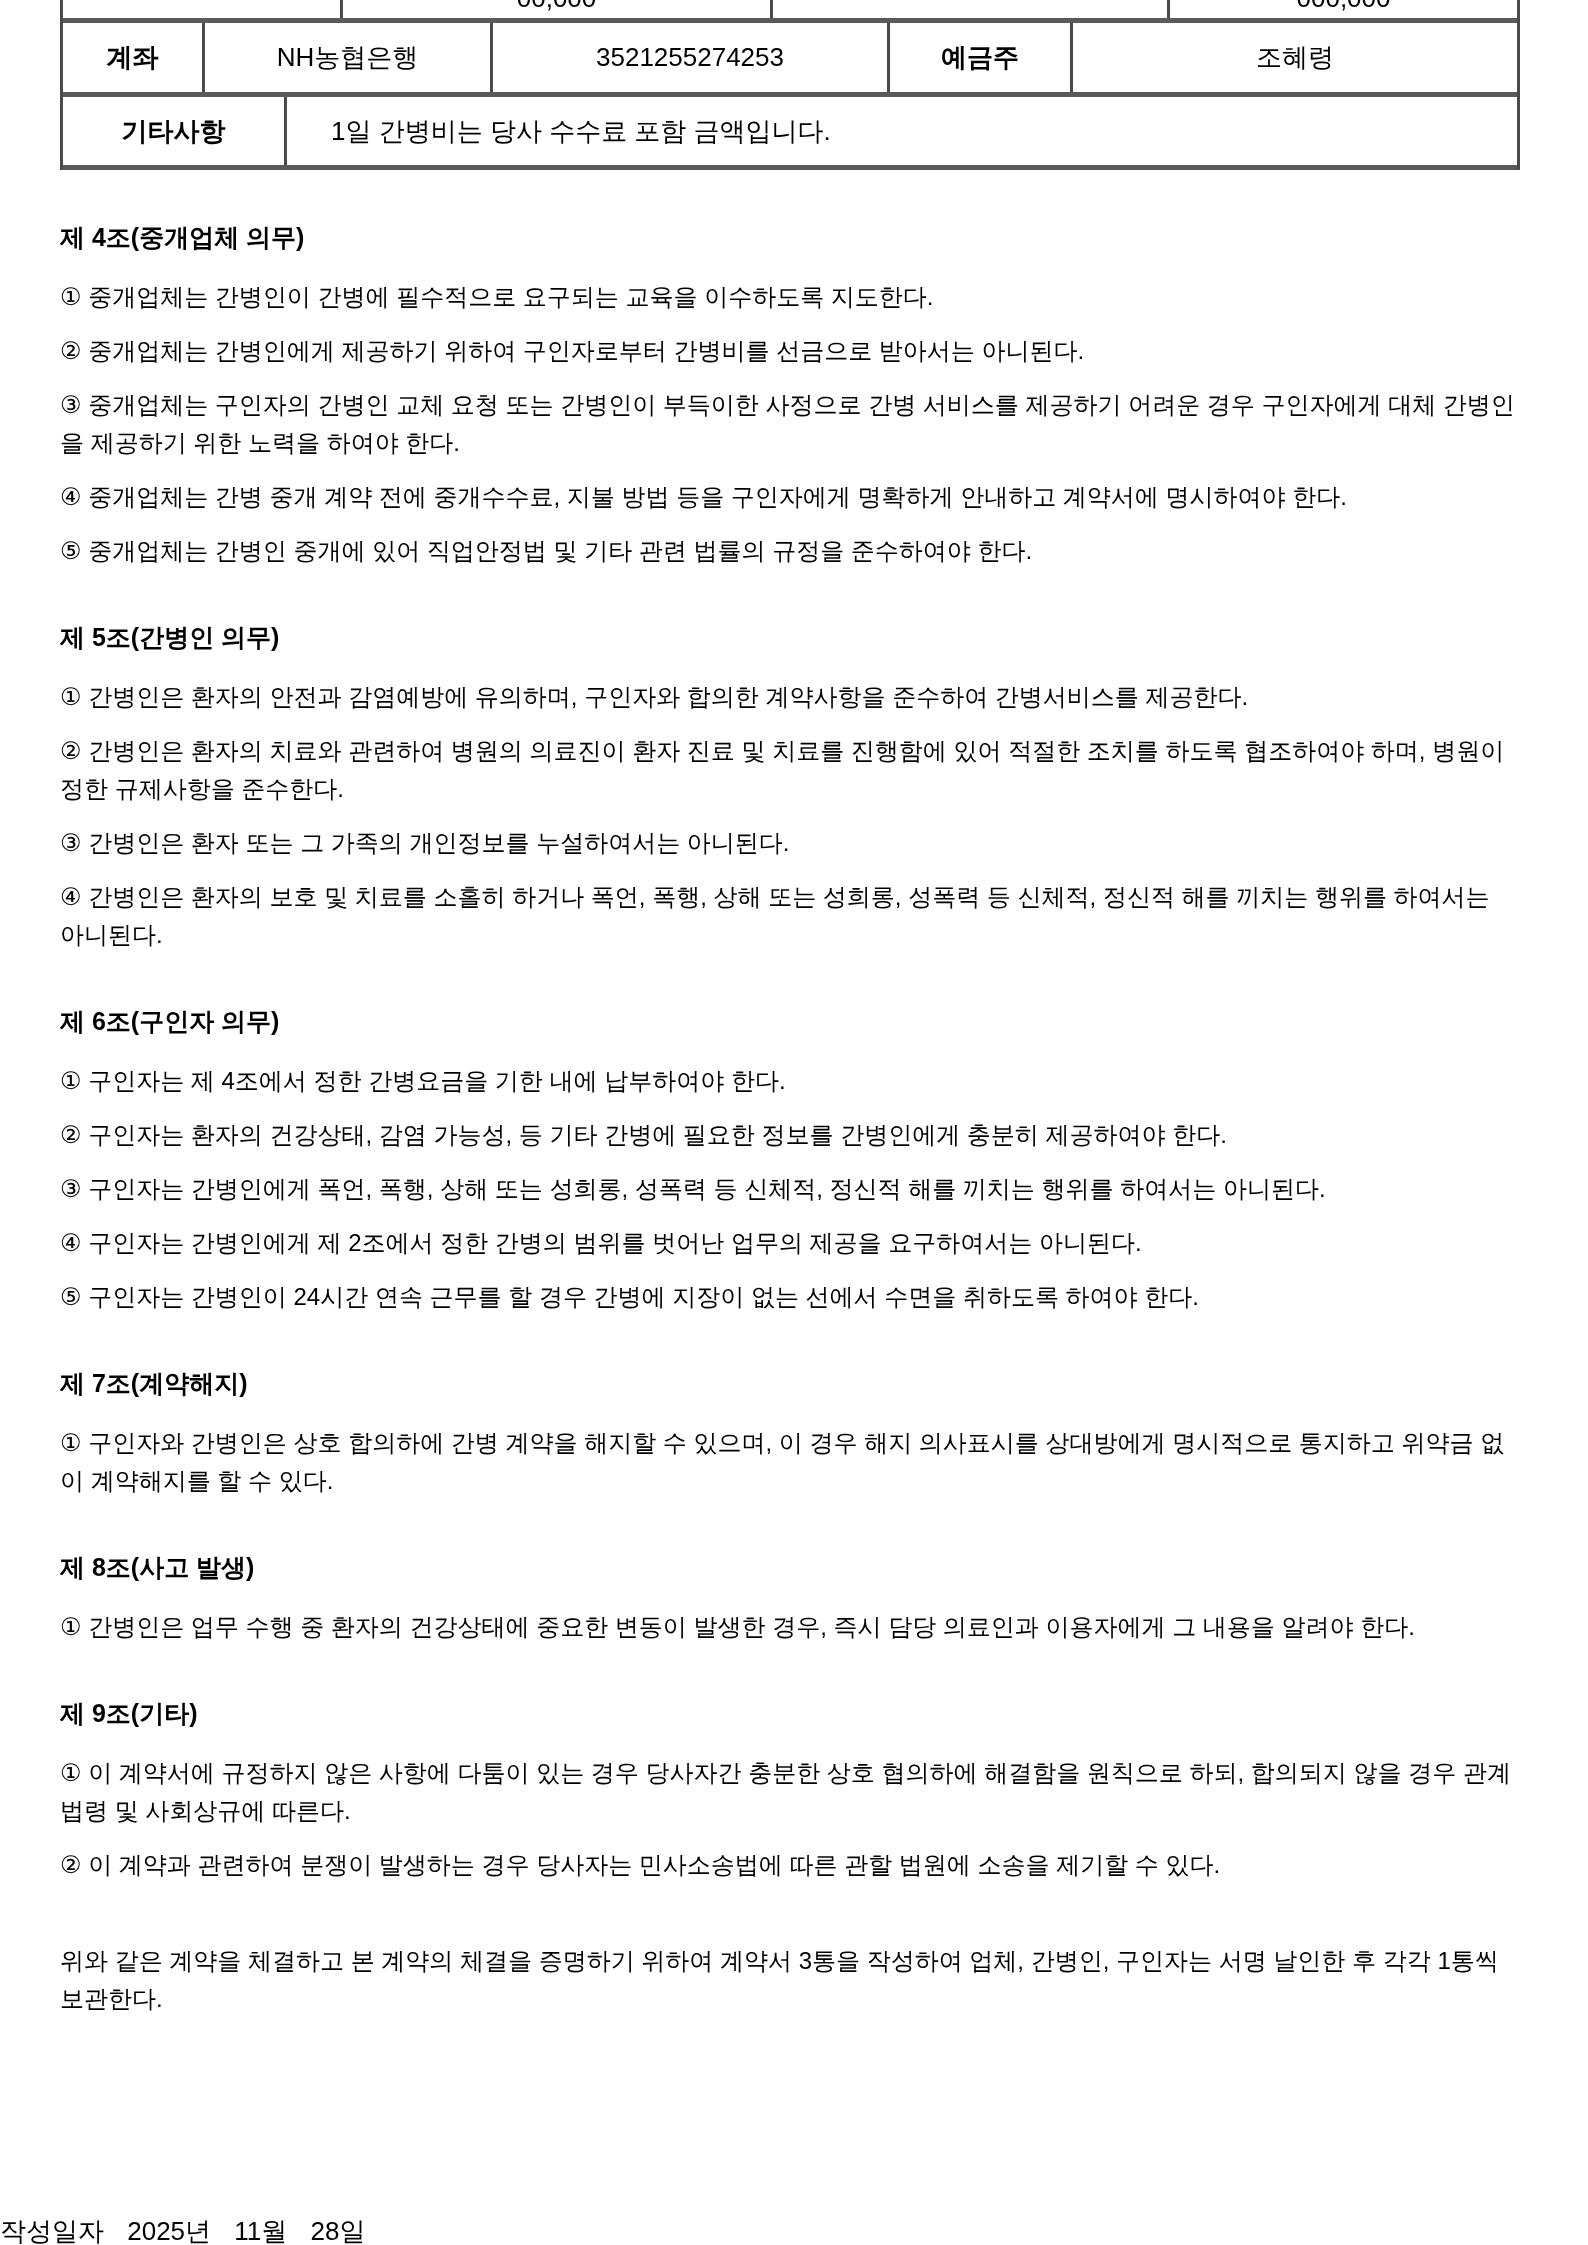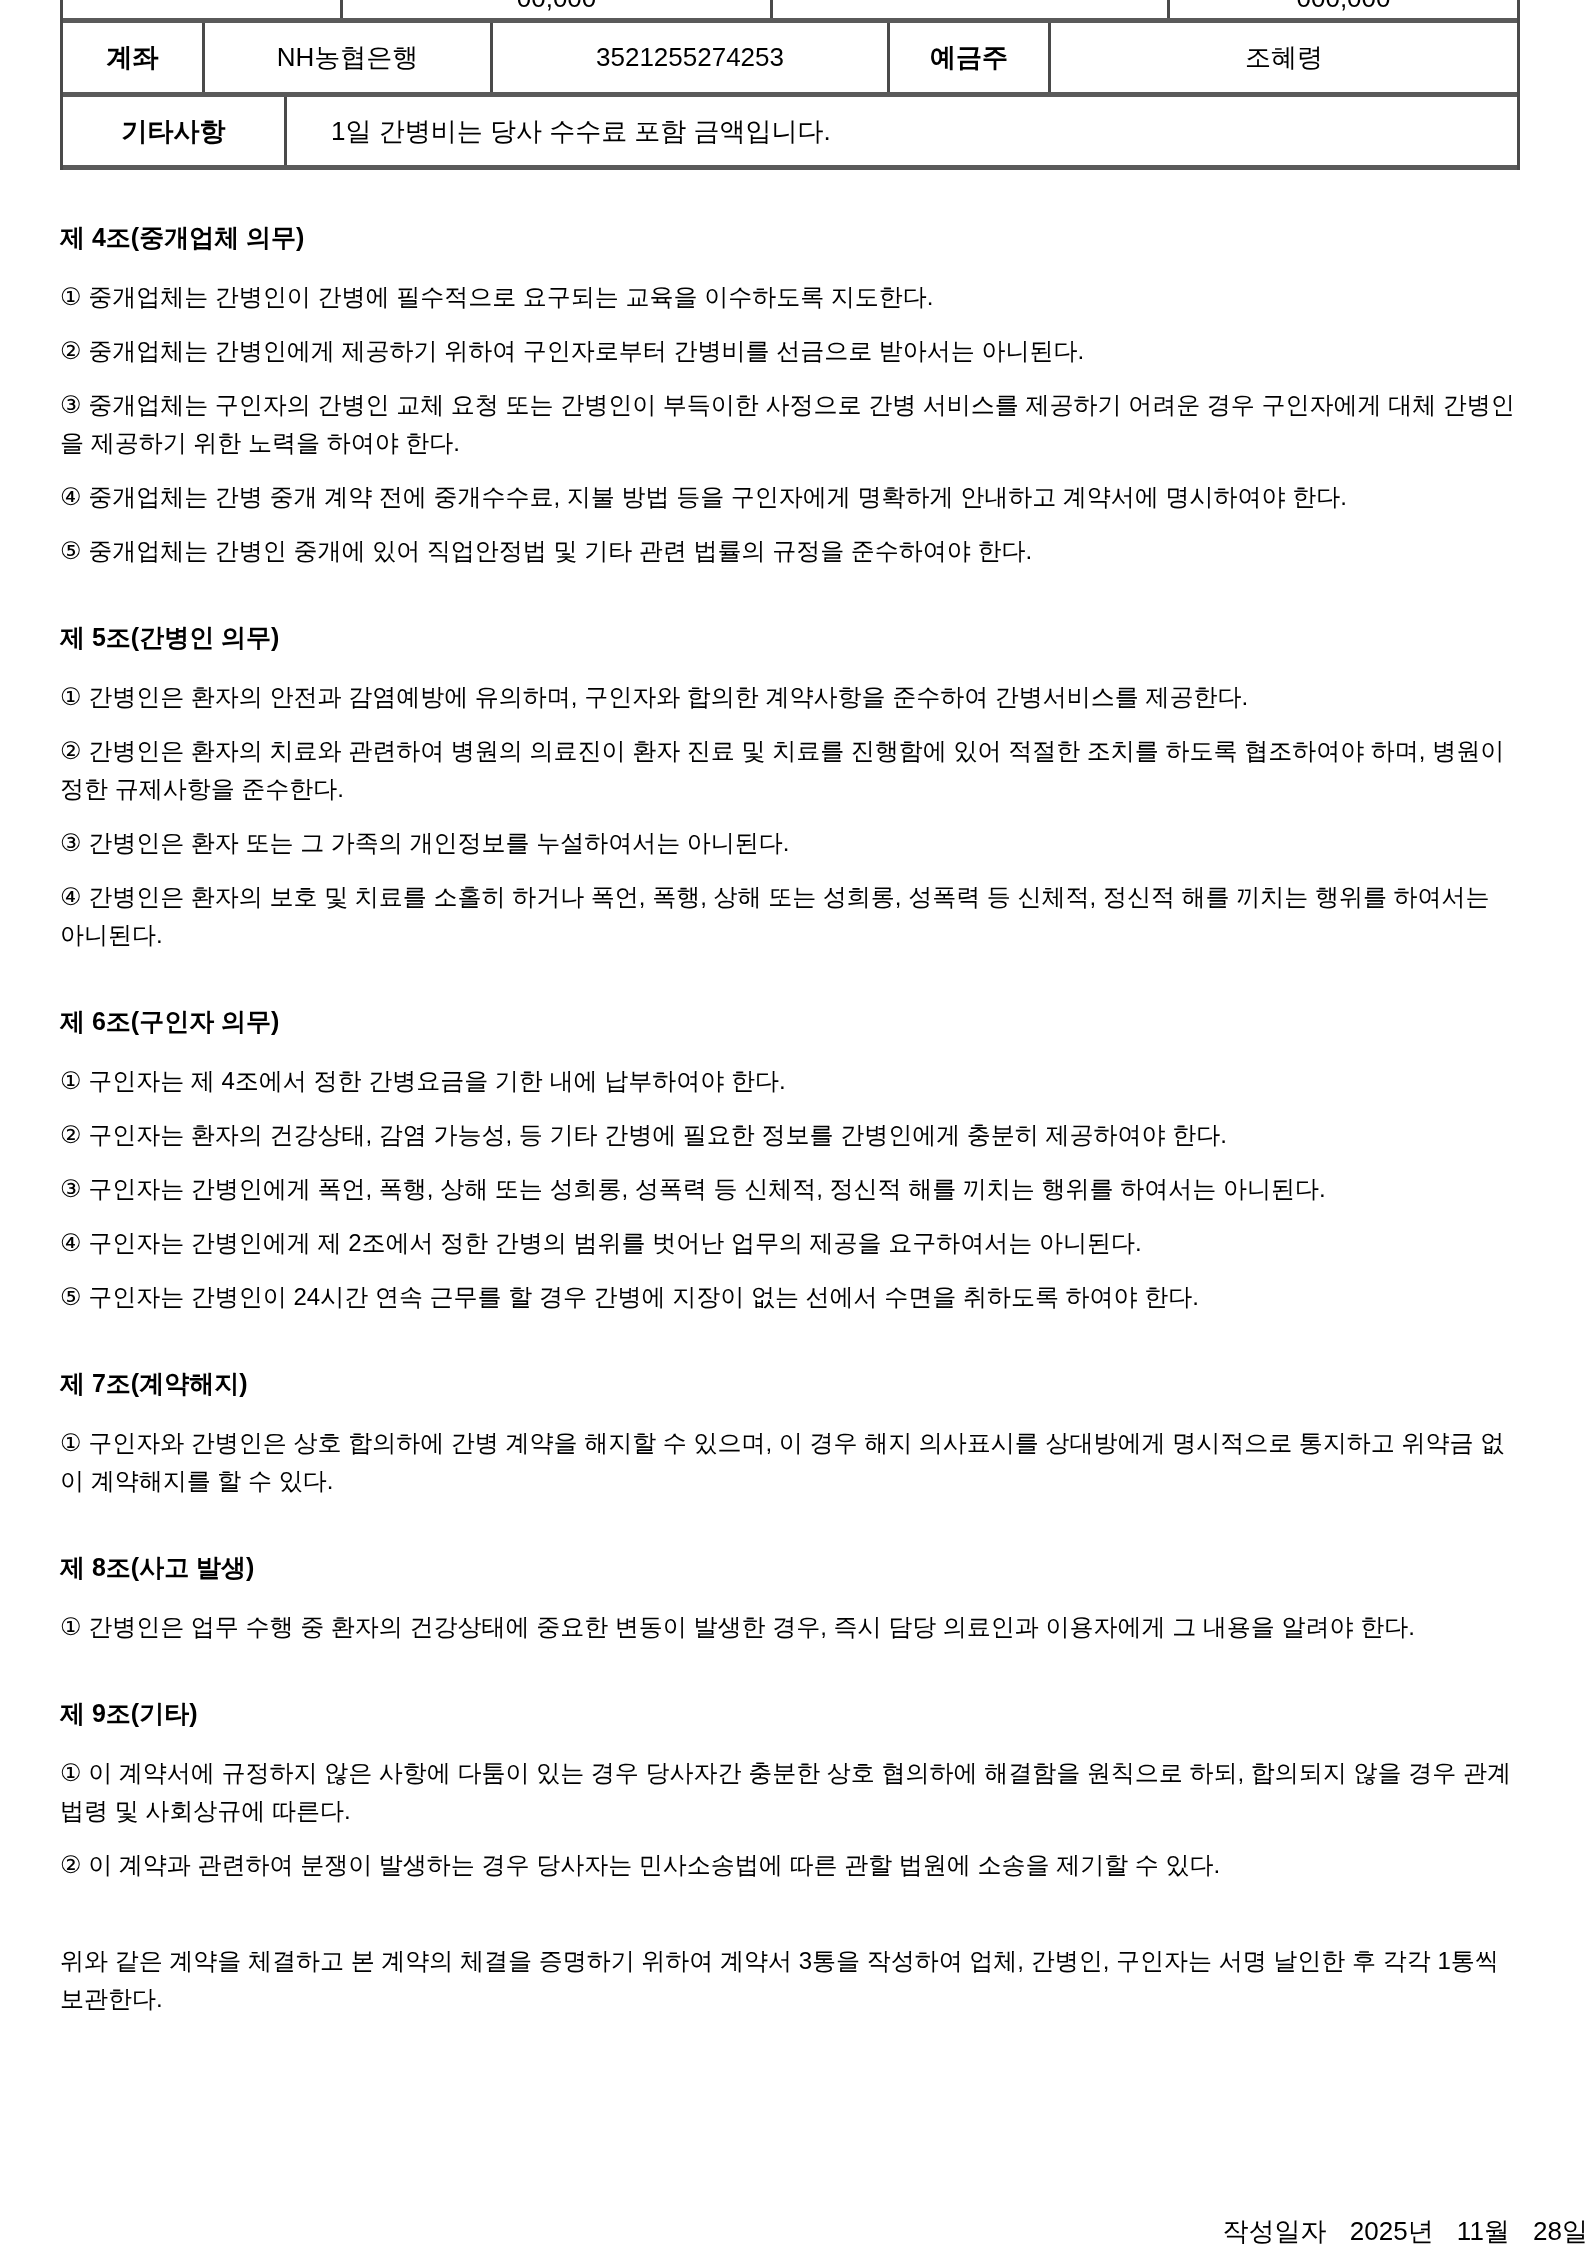--- a/index.html
+++ b/index.html
@@ -46,21 +46,21 @@
   .row-cut .c1 { width: 280px; }
   .row-cut .c2 { width: 430px; }
   .row-cut .c3 { width: 397px; }
   .row-cut .c4 { flex: 1; }
 
   .row-pay { height: 74px; }
   .row-pay .c1 { width: 280px; }
   .row-pay .c2 { width: 142px; }
   .row-pay .c3 { width: 288px; }
   .row-pay .c4 { width: 397px; }
-  .row-pay .c5 { width: 161px; }
+  .row-pay .c5 { width: 183px; }
   .row-pay .c6 { flex: 1; }
 
   .row-etc { height: 73px; }
   .row-etc .c1 { width: 224px; }
   .row-etc .c2 { flex: 1; padding-left: 44px; }
 
   
   .section-title {
     font-size: 25px;
     font-weight: bold;
@@ -79,21 +79,21 @@
     line-height: 38px;
     margin: 58px 0 0 0;
     word-break: break-all;
     max-width: 1460px;
   }
   .date-line {
     position: absolute;
     top: 2216px;
     left: 0;
     width: 100%;
-    text-align: right;
+    text-align: left;
     font-size: 26px;
     line-height: 30px;
     word-spacing: 16px;
   }
 </style>
 </head>
 <body>
 
 <div class="page">
   <div class="content">

